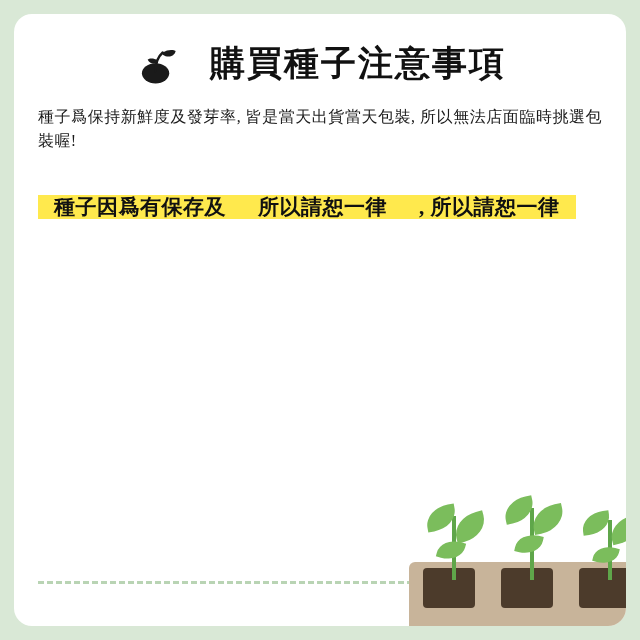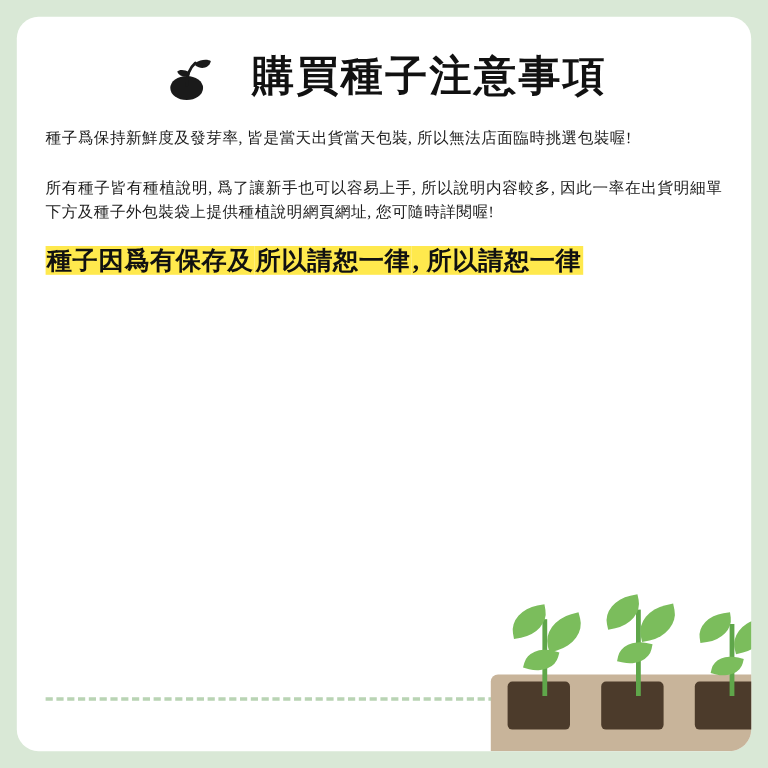--- a/index.html
+++ b/index.html
@@ -52,21 +52,21 @@
     color: #111111;
     white-space: nowrap;
   }
   
   #content {
     padding: 12px 24px 0 24px;
     color: #1b1b1b;
     font-family: "Liberation Serif", serif;
   }
   .para {
-    font-size: 13px;
+    font-size: 16px;
     line-height: 1.52;
     letter-spacing: 0.4px;
     margin: 0 0 14px 0;
     text-align: justify;
     text-justify: inter-character;
   }
   .highlight {
     background: #ffe94d;
     padding: 0 1px;
   }
@@ -81,21 +81,21 @@
     font-size: 21px;
     line-height: 1.5;
     letter-spacing: 0.5px;
     color: #111111;
   }
   .warn-line {
     display: block;
   }
   .warn-line span.hl {
     background: #ffe94d;
-    padding: 0 1px;
+    padding: 0 16px;
   }
   
   #illustration {
     position: absolute;
     left: 0;
     right: 0;
     bottom: 0;
     height: 150px;
     pointer-events: none;
   }
@@ -150,21 +150,20 @@
       </svg>
       <div id="title">購買種子注意事項</div>
     </div>
 
     <div id="content">
       <p class="para">種子爲保持新鮮度及發芽率, 皆是當天出貨當天包裝, 所以無法店面臨時挑選包裝喔!</p>
 
 
       <div class="spacer"></div>
 
-      <p class="para">所有種子皆有種植說明, 爲了讓新手也可以容易上手, 所以說明内容較多, 因此一率在出貨明細單下方及種子外包裝袋上提供種植說明網頁網址, 您可隨時詳閱喔!</p>
 
       <div id="warning">
         <span class="warn-line"><span class="hl">種子因爲有保存及</span><span class="hl">所以請恕一律</span><span class="hl">, 所以請恕一律</span></span>
       </div>
     </div>
 
     <div id="illustration">
       <div id="dashed-line"></div>
 
       <div id="soil-bed">

